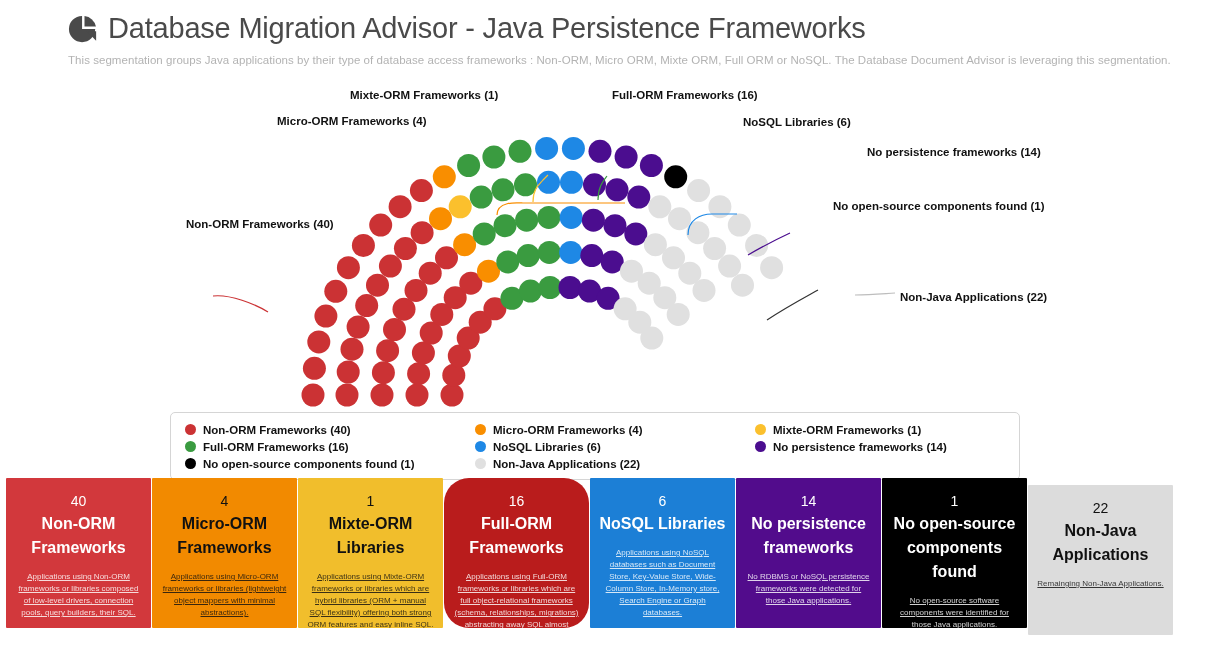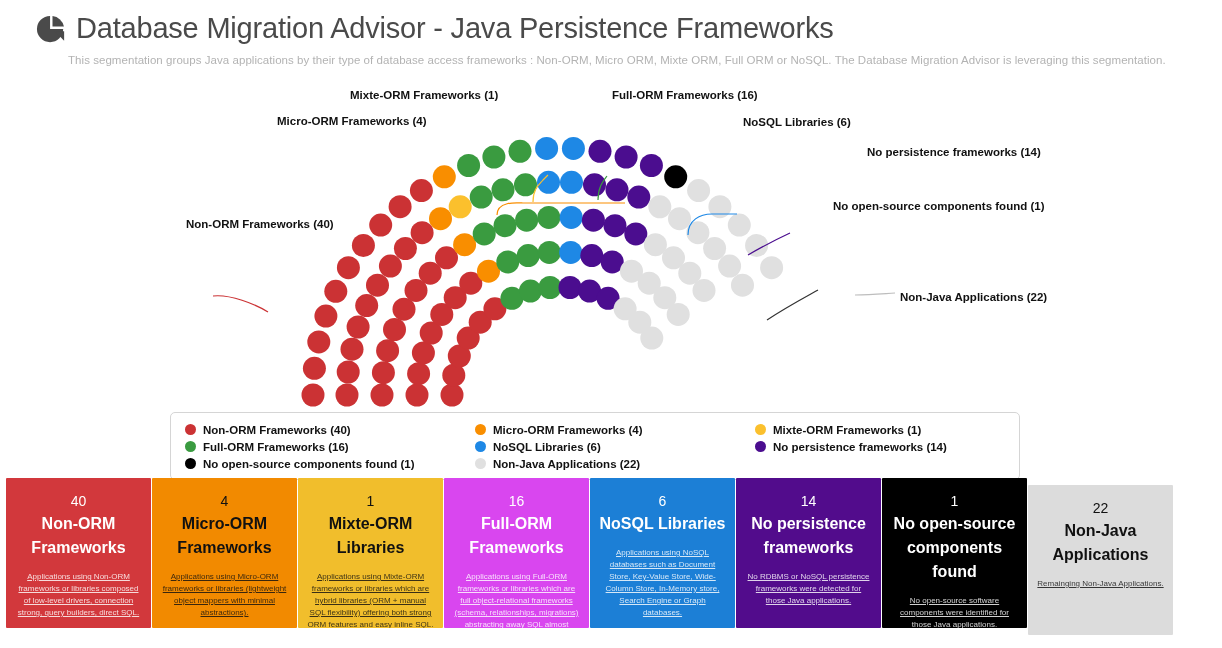--- a/index.html
+++ b/index.html
@@ -11,21 +11,21 @@
     width: 1222px;
     height: 648px;
     font-family: "Liberation Sans", sans-serif;
     color: #333;
     overflow: hidden;
     position: relative;
   }
 
   
   .header {
-    padding: 8px 0 0 36px;
+    padding: 8px 0 0 68px;
     display: flex;
     align-items: flex-start;
   }
   .logo-icon {
     width: 30px;
     height: 30px;
     margin-top: 6px;
     margin-right: 10px;
     flex: 0 0 auto;
   }
@@ -143,21 +143,21 @@
 <body>
 
 <div class="header">
   <svg class="logo-icon" viewBox="0 0 32 32">
     <path d="M15 2 A14 14 0 1 0 29 16 L15 16 Z" fill="#4a4a4a"></path>
     <path d="M17.6 2.2 A14 14 0 0 1 29.8 13.4 L17.6 13.4 Z" fill="#4a4a4a"></path>
     <path d="M20 18.5 L30 18.5 L30 28.5 Z" fill="#4a4a4a"></path>
   </svg>
   <div class="page-title">Database Migration Advisor - Java Persistence Frameworks</div>
 </div>
-<div class="subtitle">This segmentation groups Java applications by their type of database access frameworks : Non-ORM, Micro ORM, Mixte ORM, Full ORM or NoSQL. The Database Migration Advisor is leveraging this segmentation.</div>
+<div class="subtitle">This segmentation groups Java applications by their type of database access frameworks : Non-ORM, Micro ORM, Mixte ORM, Full ORM or NoSQL. The Database Document Advisor is leveraging this segmentation.</div>
 
 <div class="chart-wrap">
   <svg class="chart-svg" width="1222" height="330" viewBox="0 0 1222 330">
     <g id="dot-layer">
         <circle cx="313.0" cy="315.0" r="11.5" fill="#CB3234"></circle>
         <circle cx="347.0" cy="315.0" r="11.5" fill="#CB3234"></circle>
         <circle cx="382.0" cy="315.0" r="11.5" fill="#CB3234"></circle>
         <circle cx="417.0" cy="315.0" r="11.5" fill="#CB3234"></circle>
         <circle cx="452.0" cy="315.0" r="11.5" fill="#CB3234"></circle>
         <circle cx="314.4" cy="288.3" r="11.5" fill="#CB3234"></circle>
@@ -316,33 +316,33 @@
         <span class="legend-dot" style="background: rgb(224, 224, 224);"></span>
         <span>Non-Java Applications (22)</span>
       </div>
     </div>
 </div>
 
 <div class="cards" id="cards-row">
     <div class="card light-text" style="background: rgb(210, 56, 60);">
       <div class="card-count">40</div>
       <div class="card-title">Non-ORM Frameworks</div>
-      <div class="card-desc">Applications using Non-ORM frameworks or libraries composed of low-level drivers, connection strong, query builders, direct SQL.</div>
+      <div class="card-desc">Applications using Non-ORM frameworks or libraries composed of low-level drivers, connection pools, query builders, their SQL.</div>
     </div>
     <div class="card dark-text" style="background: rgb(242, 138, 0);">
       <div class="card-count">4</div>
       <div class="card-title">Micro-ORM Frameworks</div>
       <div class="card-desc">Applications using Micro-ORM frameworks or libraries (lightweight object mappers with minimal abstractions).</div>
     </div>
     <div class="card dark-text" style="background: rgb(241, 190, 44);">
       <div class="card-count">1</div>
       <div class="card-title">Mixte-ORM Libraries</div>
       <div class="card-desc">Applications using Mixte-ORM frameworks or libraries which are hybrid libraries (ORM + manual SQL flexibility) offering both strong ORM features and easy inline SQL.</div>
     </div>
-    <div class="card light-text" style="background: #d946ef;">
+    <div class="card light-text" style="background: #b91c1c; border-radius: 25px;">
       <div class="card-count">16</div>
       <div class="card-title">Full-ORM Frameworks</div>
       <div class="card-desc">Applications using Full-ORM frameworks or libraries which are full object-relational frameworks (schema, relationships, migrations) abstracting away SQL almost entirely.</div>
     </div>
     <div class="card light-text" style="background: rgb(28, 127, 214);">
       <div class="card-count">6</div>
       <div class="card-title">NoSQL Libraries</div>
       <div class="card-desc">Applications using NoSQL databases such as Document Store, Key-Value Store, Wide-Column Store, In-Memory store, Search Engine or Graph databases.</div>
     </div>
     <div class="card light-text" style="background: rgb(82, 12, 140);">

